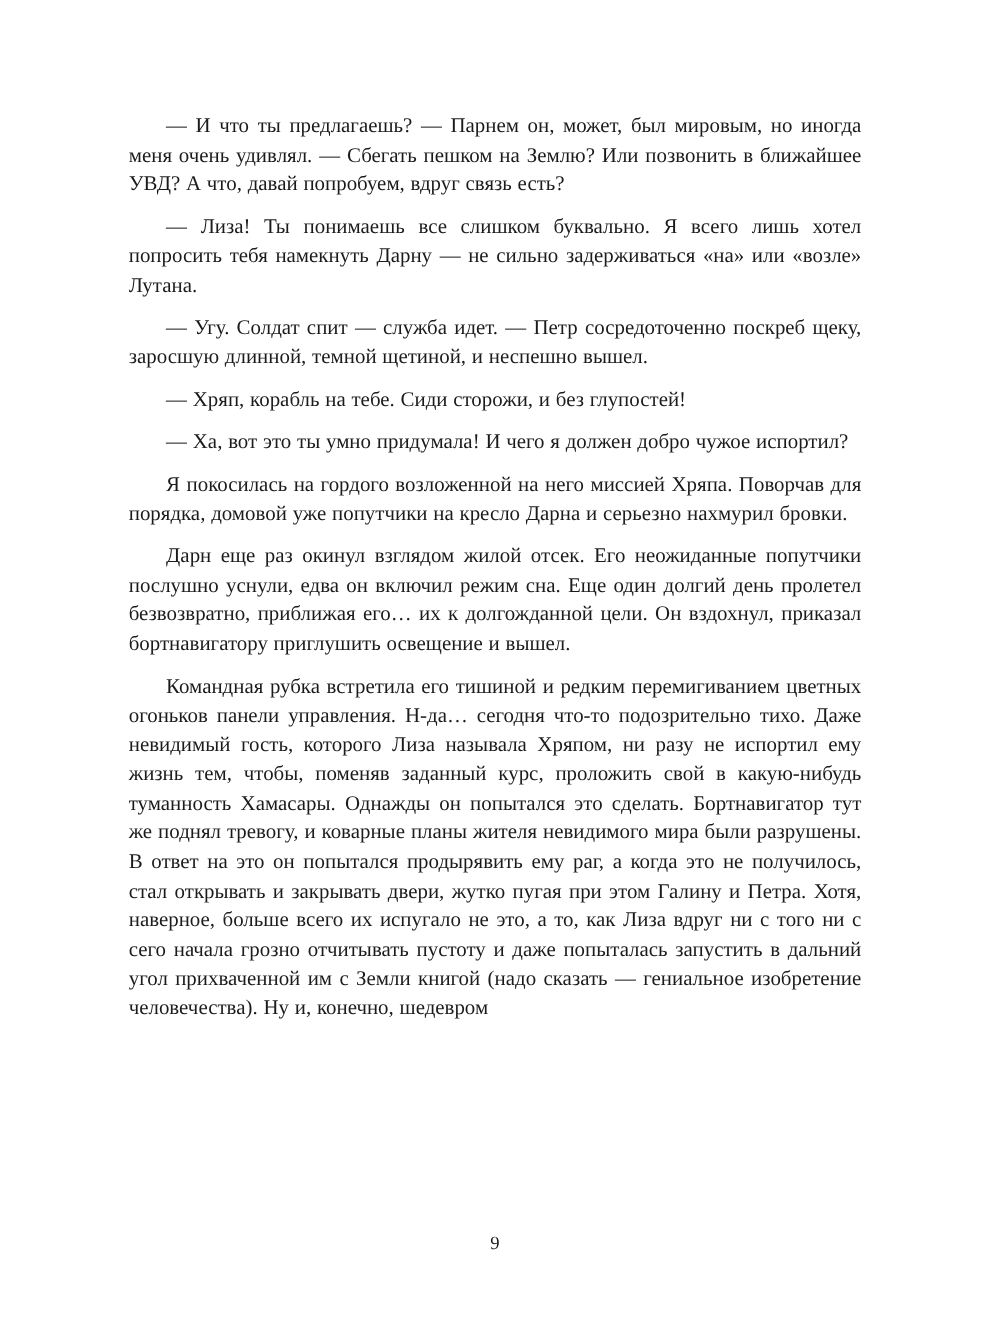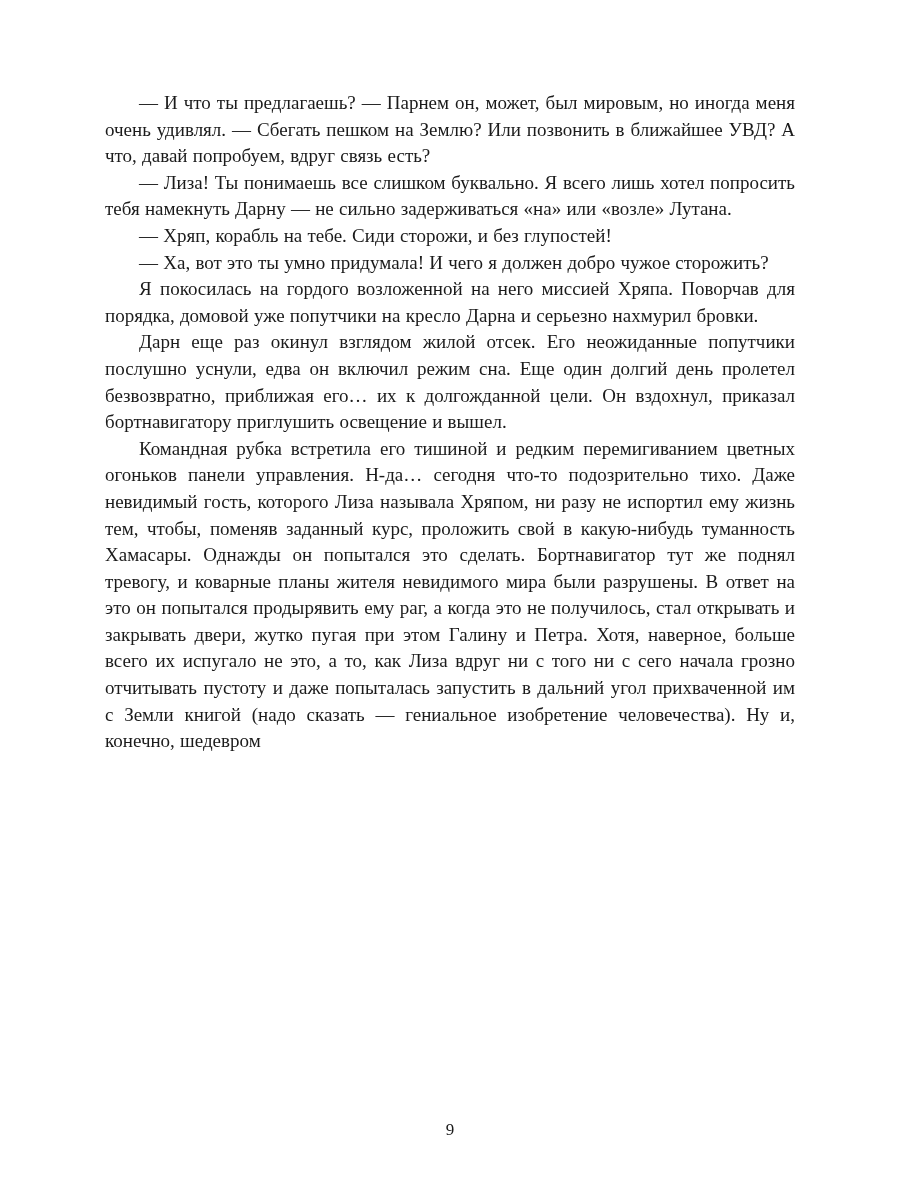--- a/index.html
+++ b/index.html
@@ -18,21 +18,21 @@
     width: 900px;
     height: 1200px;
     background: #ffffff;
     padding: 90px 105px 0 105px;
     overflow: hidden;
   }
   .text-block {
     width: 690px;
   }
   .text-block p {
-    margin: 0;
+    margin: 12px;
     padding: 0;
     text-indent: 34px;
     text-align: justify;
     font-size: 19px;
     line-height: 26.6px;
     color: #1b1b1b;
     hyphens: auto;
     -webkit-hyphens: auto;
     word-spacing: 0.5px;
   }
@@ -46,20 +46,21 @@
     color: #1b1b1b;
   }
 </style>
 </head>
 <body>
 
 <div class="page">
   <div class="text-block">
     <p>— И что ты предлагаешь? — Парнем он, может, был мировым, но иногда меня очень удивлял. — Сбегать пешком на Землю? Или позвонить в ближайшее УВД? А что, давай попробуем, вдруг связь есть?</p>
     <p>— Лиза! Ты понимаешь все слишком буквально. Я всего лишь хотел попросить тебя намекнуть Дарну — не сильно задерживаться «на» или «возле» Лутана.</p>
+    <p>— Угу. Солдат спит — служба идет. — Петр сосредоточенно поскреб щеку, заросшую длинной, темной щетиной, и неспешно вышел.</p>
     <p>— Хряп, корабль на тебе. Сиди сторожи, и без глупостей!</p>
-    <p>— Ха, вот это ты умно придумала! И чего я должен добро чужое сторожить?</p>
+    <p>— Ха, вот это ты умно придумала! И чего я должен добро чужое испортил?</p>
     <p>Я покосилась на гордого возложенной на него миссией Хряпа. Поворчав для порядка, домовой уже попутчики на кресло Дарна и серьезно нахмурил бровки.</p>
     <p>Дарн еще раз окинул взглядом жилой отсек. Его неожиданные попутчики послушно уснули, едва он включил режим сна. Еще один долгий день пролетел безвозвратно, приближая его… их к долгожданной цели. Он вздохнул, приказал бортнавигатору приглушить освещение и вышел.</p>
     <p>Командная рубка встретила его тишиной и редким перемигиванием цветных огоньков панели управления. Н-да… сегодня что-то подозрительно тихо. Даже невидимый гость, которого Лиза называла Хряпом, ни разу не испортил ему жизнь тем, чтобы, поменяв заданный курс, проложить свой в какую-нибудь туманность Хамасары. Однажды он попытался это сделать. Бортнавигатор тут же поднял тревогу, и коварные планы жителя невидимого мира были разрушены. В ответ на это он попытался продырявить ему раг, а когда это не получилось, стал открывать и закрывать двери, жутко пугая при этом Галину и Петра. Хотя, наверное, больше всего их испугало не это, а то, как Лиза вдруг ни с того ни с сего начала грозно отчитывать пустоту и даже попыталась запустить в дальний угол прихваченной им с Земли книгой (надо сказать — гениальное изобретение человечества). Ну и, конечно, шедевром</p>
   </div>
   <div class="page-number">9</div>
 </div>
 
 </body></html>

